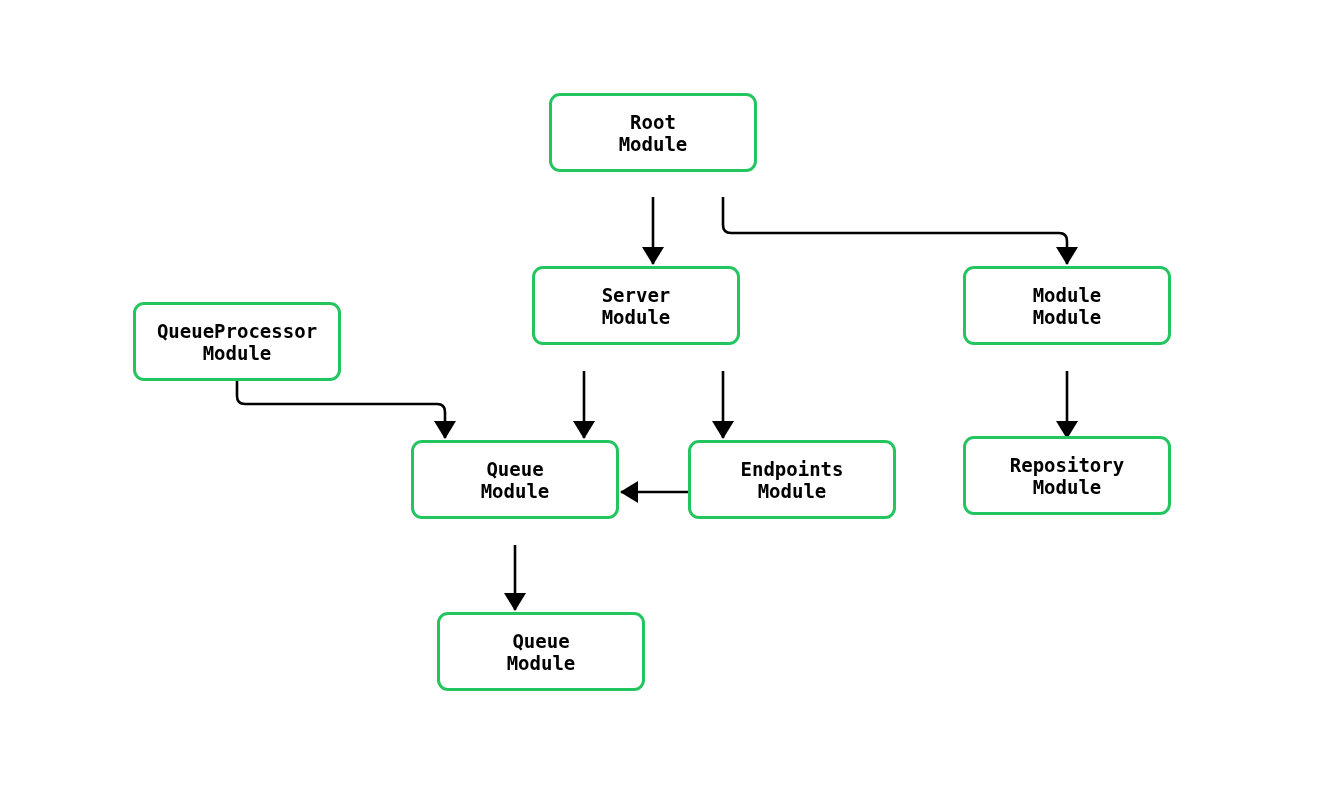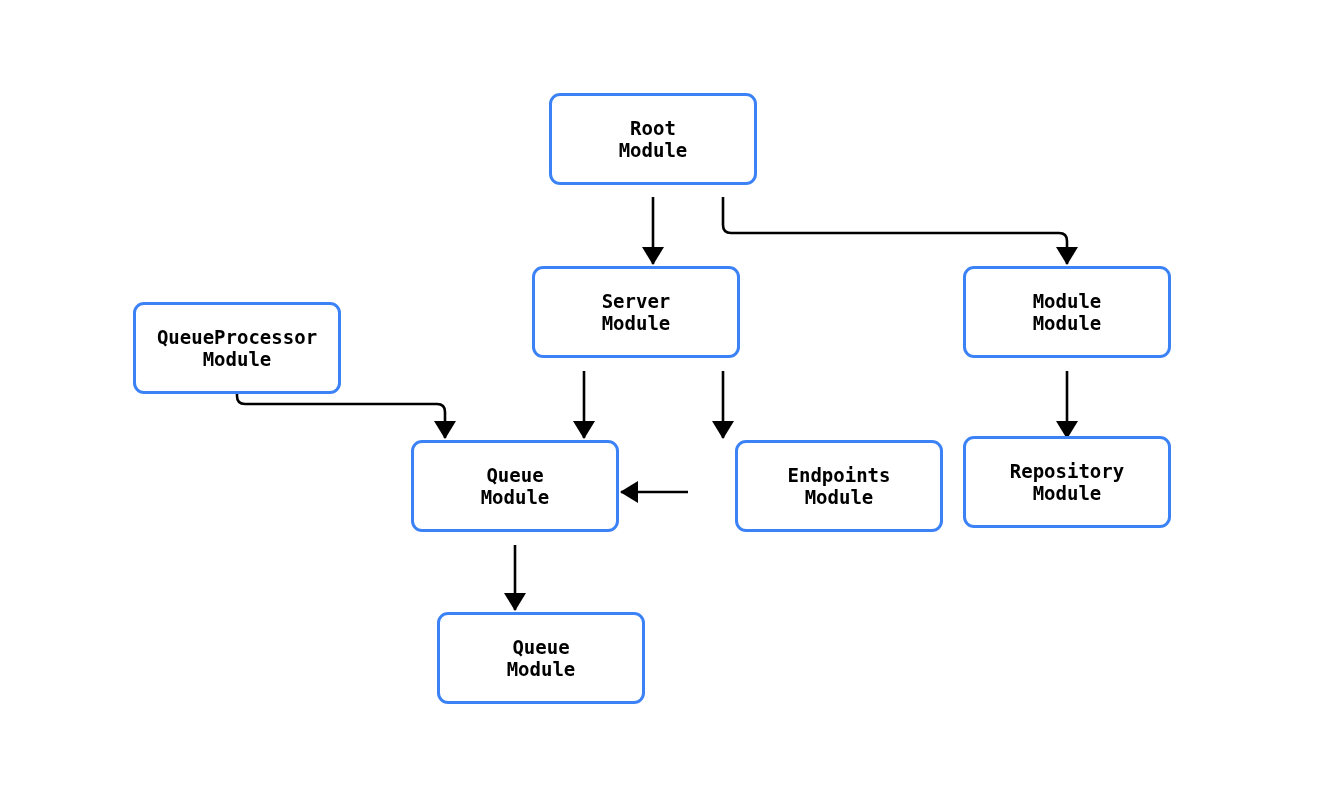--- a/index.html
+++ b/index.html
@@ -18,44 +18,44 @@
   .edges-layer {
     position: absolute;
     left: 0;
     top: 0;
     width: 1337px;
     height: 809px;
   }
   .node {
     position: absolute;
     width: 208px;
-    height: 92px;
+    height: 79px;
     box-sizing: border-box;
     background: #ffffff;
-    border: 3px solid #3b82f6;
+    border: 3px solid #22c55e;
     border-radius: 11px;
     display: flex;
     flex-direction: column;
     align-items: center;
     justify-content: center;
     text-align: center;
     font-size: 19px;
     font-weight: bold;
     line-height: 22px;
     color: #000000;
   }
   .node span { display: block; }
 
   
   .pos-root          { left: 549px; top:  93px; }
   .pos-queueprocessor{ left: 133px; top: 266px; margin-top: 36px; }
   .pos-server        { left: 532px; top: 266px; }
   .pos-global        { left: 963px; top: 266px; }
   .pos-core          { left: 411px; top: 440px; }
-  .pos-endpoints     { left: 688px; top: 440px; margin-left: 47px; }
+  .pos-endpoints     { left: 688px; top: 440px; }
   .pos-repository    { left: 963px; top: 436px; }
   .pos-queue         { left: 411px; top: 612px; margin-left: 26px; }
 
   .edge {
     fill: none;
     stroke: #000000;
     stroke-width: 2.6px;
   }
 </style>
 </head>

